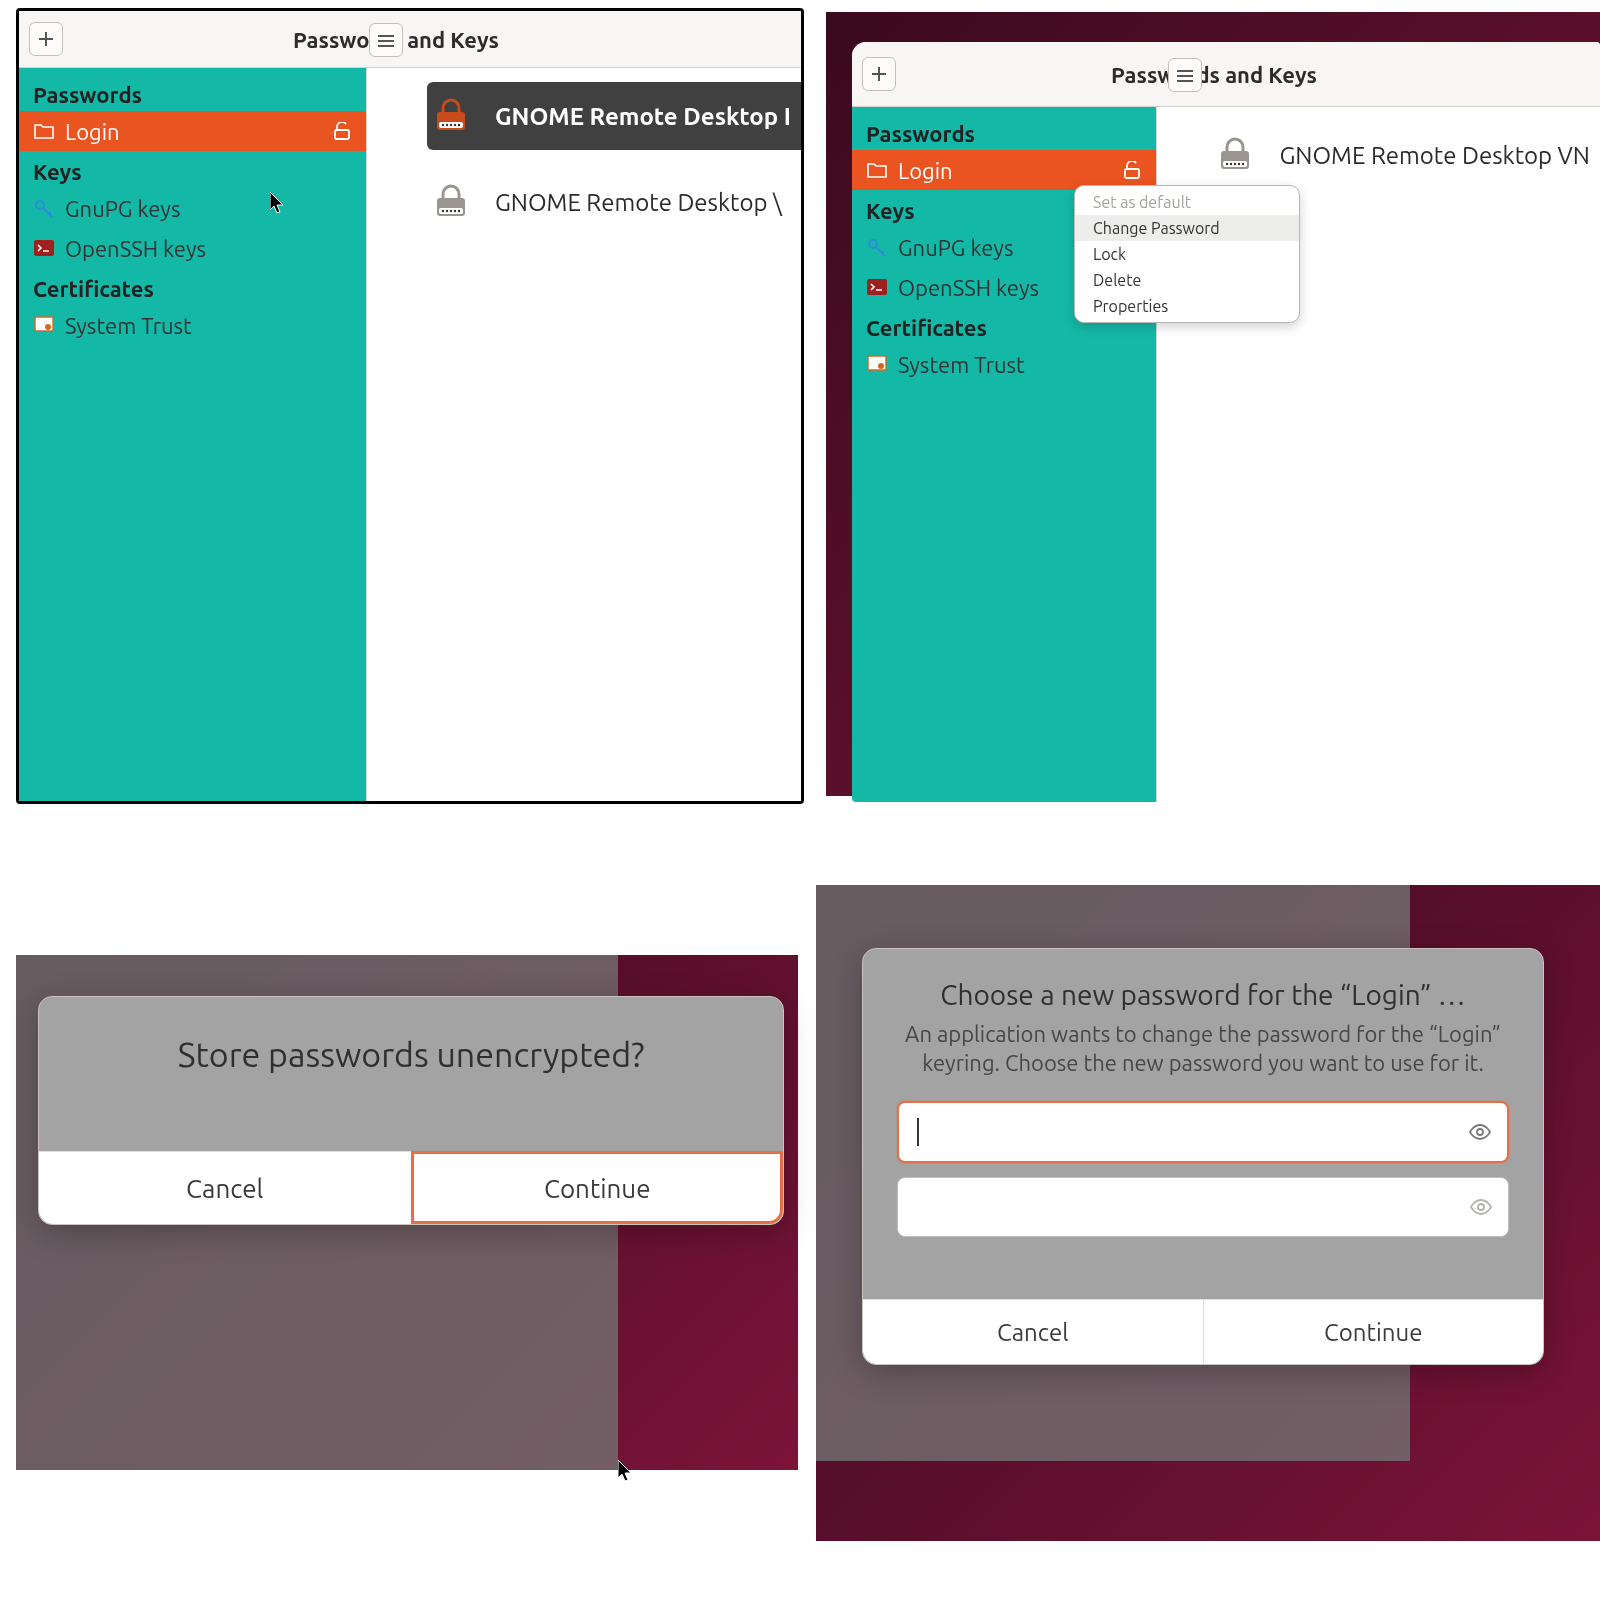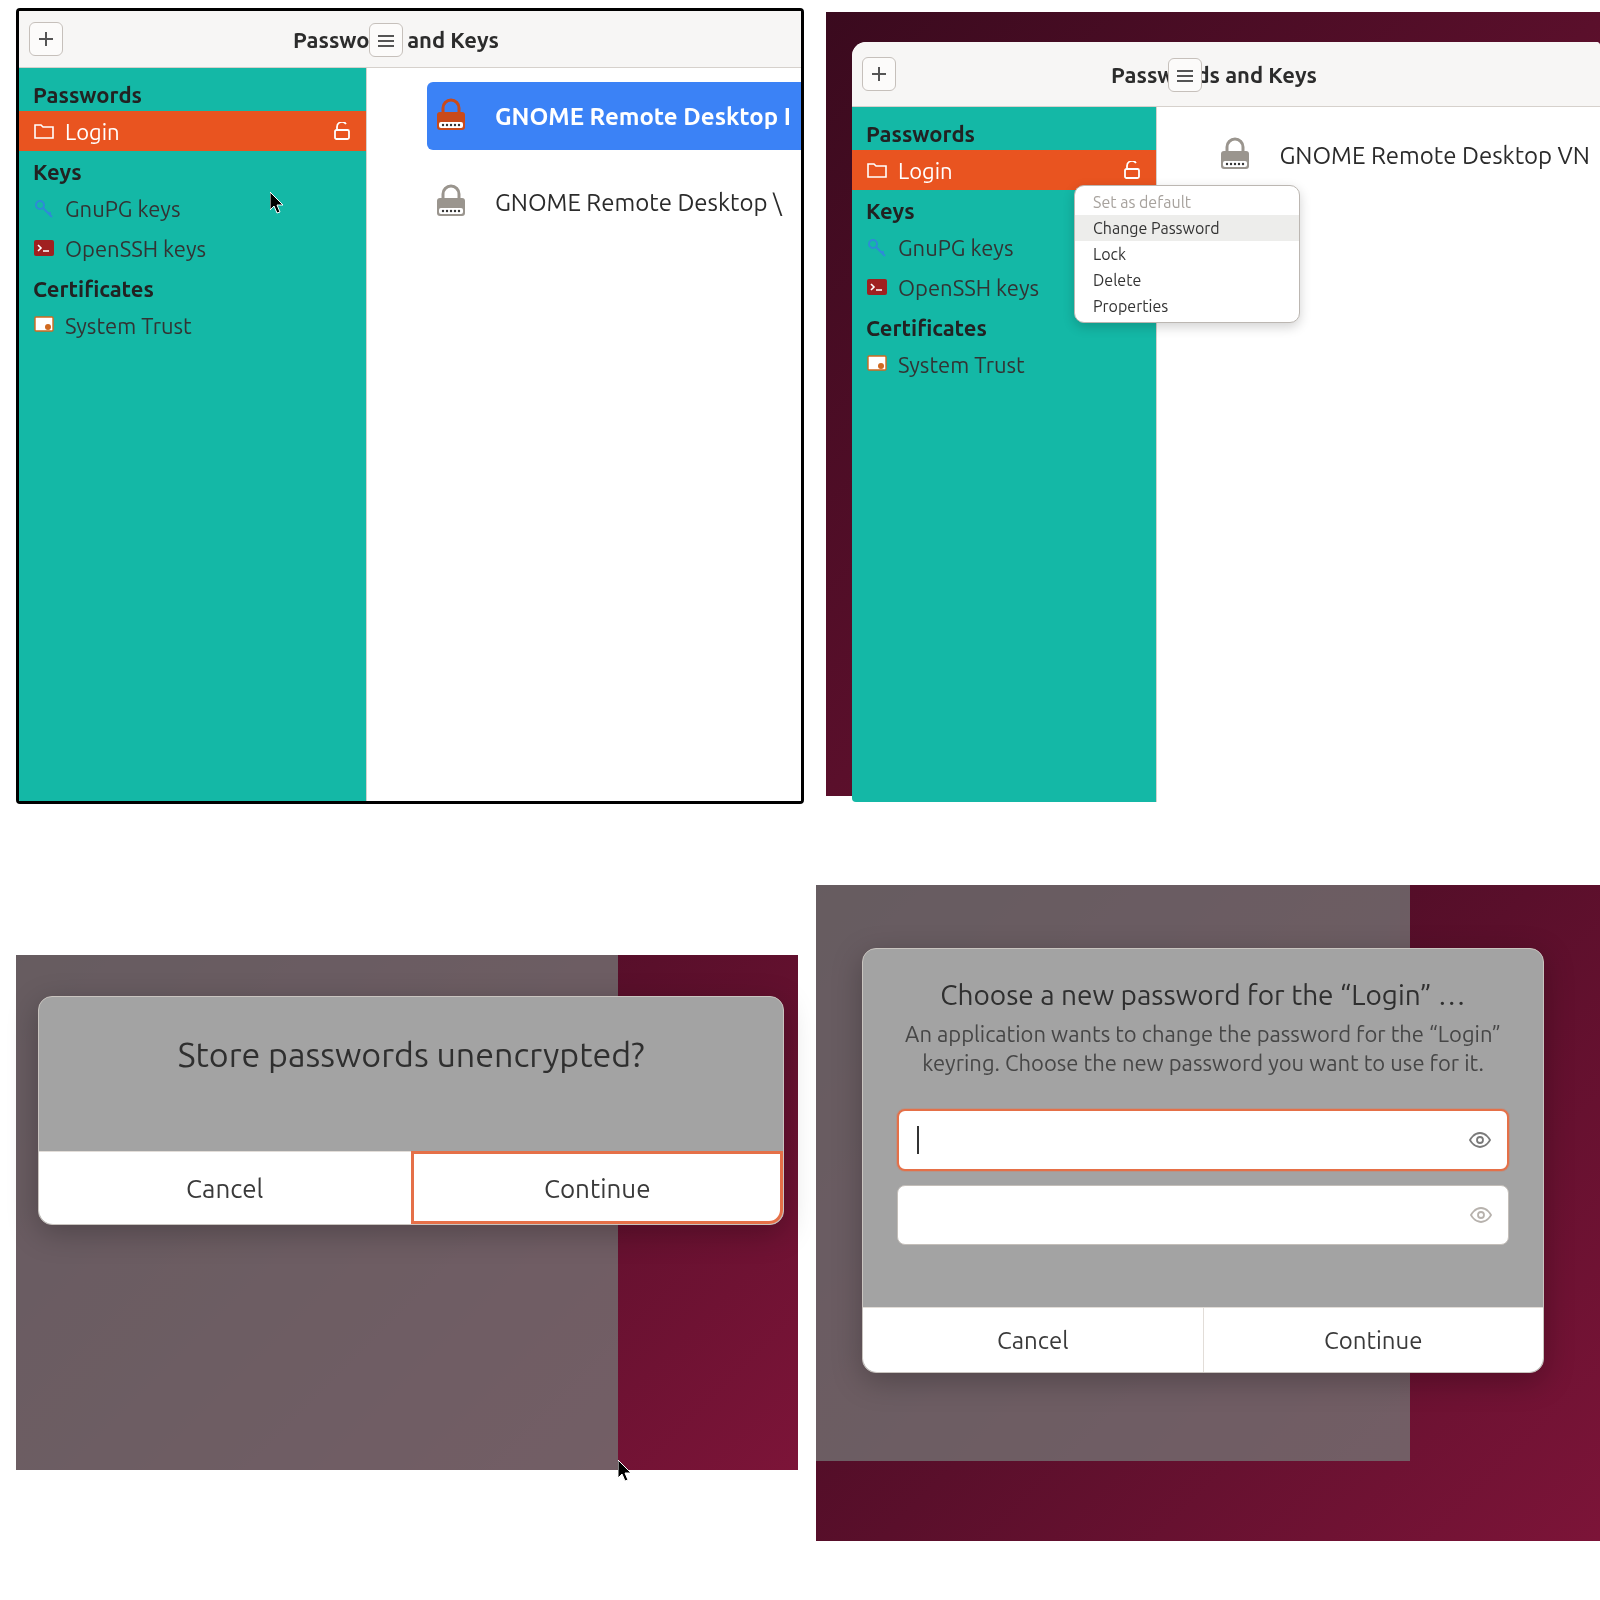--- a/index.html
+++ b/index.html
@@ -130,21 +130,21 @@
     align-items: center;
     height: 68px;
     gap: 20px;
     padding-right: 10px;
     border-radius: 6px 0 0 6px;
     font-size: 24px;
     overflow: hidden;
     white-space: nowrap;
   }
   .list-row.selected {
-    background: #3b82f6;
+    background: #404040;
     color: #fff;
     font-weight: 600;
   }
   .list-row .big-icon {
     width: 48px;
     height: 48px;
     display: inline-flex;
     flex-direction: column;
     align-items: center;
     justify-content: center;
@@ -206,21 +206,21 @@
   }
   .dialog-title.small { font-size: 28px; padding: 30px 22px 10px 22px; }
 
   .dialog-body {
     text-align: center;
     font-size: 24px;
     line-height: 1.3;
     color: #464646;
     padding: 0 54px 40px 54px;
   }
-  .dialog-body.small { font-size: 22px; padding: 0 34px 32px 34px; }
+  .dialog-body.small { font-size: 22px; padding: 0 34px 24px 34px; }
 
   .dialog-actions {
     display: flex;
     border-top: 0 solid transparent;
   }
   .dlg-btn {
     flex: 1;
     height: 72px;
     display: flex;
     align-items: center;

